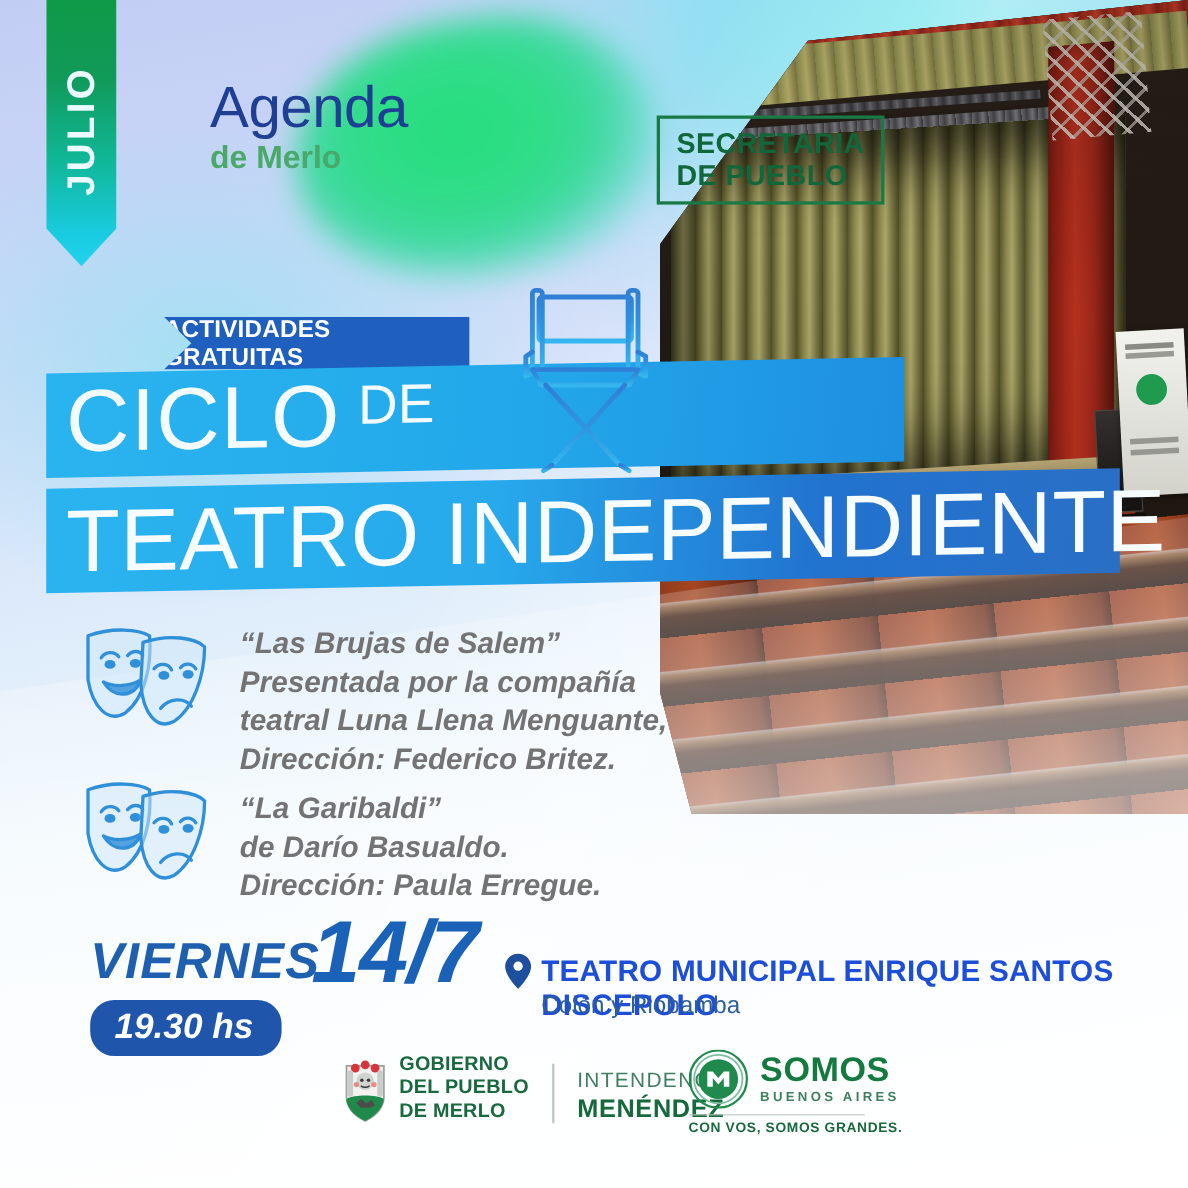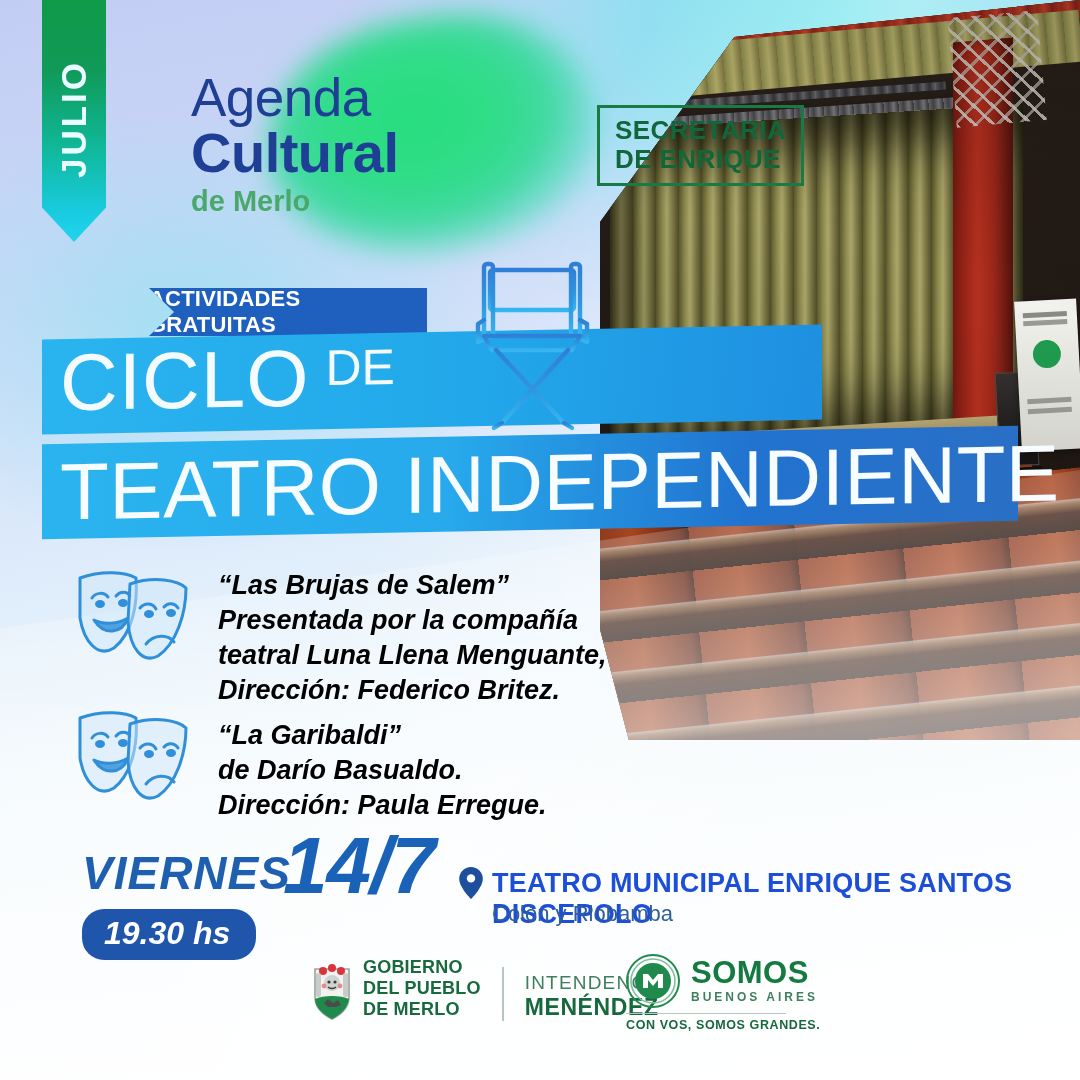--- a/index.html
+++ b/index.html
@@ -289,21 +289,21 @@
 
   
   .chair { position: absolute; left: 468px; top: 258px; width: 130px; height: 175px; }
 
   
   .play { position: absolute; display: flex; gap: 24px; align-items: flex-start; }
   .play-1 { left: 72px; top: 562px; }
   .play-2 { left: 72px; top: 702px; }
   .mask-ic { flex: 0 0 auto; width: 122px; height: 104px; }
   .play-txt {
-    color: #000000;
+    color: #737373;
     font-size: 27px;
     font-weight: 700;
     font-style: italic;
     line-height: 1.30;
     font-family: "Liberation Sans", sans-serif;
     white-space: pre-line;
     padding-top: 6px;
   }
   .play-2 .play-txt { padding-top: 16px; }
 
@@ -387,27 +387,26 @@
   </div>
 
   <div class="bg-white-wedge"></div>
 
   <div class="julio">
     <span>JULIO</span>
   </div>
 
   <div class="brand">
     <div class="l1">Agenda</div>
-    <div class="l2">Cultural</div>
     <div class="l3">de Merlo</div>
   </div>
 
   <div class="secretaria">
     <div>SECRETARIA</div>
-    <div>DE ENRIQUE</div>
+    <div>DE PUEBLO</div>
   </div>
 
   <div class="acts">
     <span>ACTIVIDADES GRATUITAS</span>
   </div>
 
   <div class="band-ciclo"></div>
   <div class="ciclo-txt">
     <span class="big">CICLO</span>
     <span class="small">DE</span>

